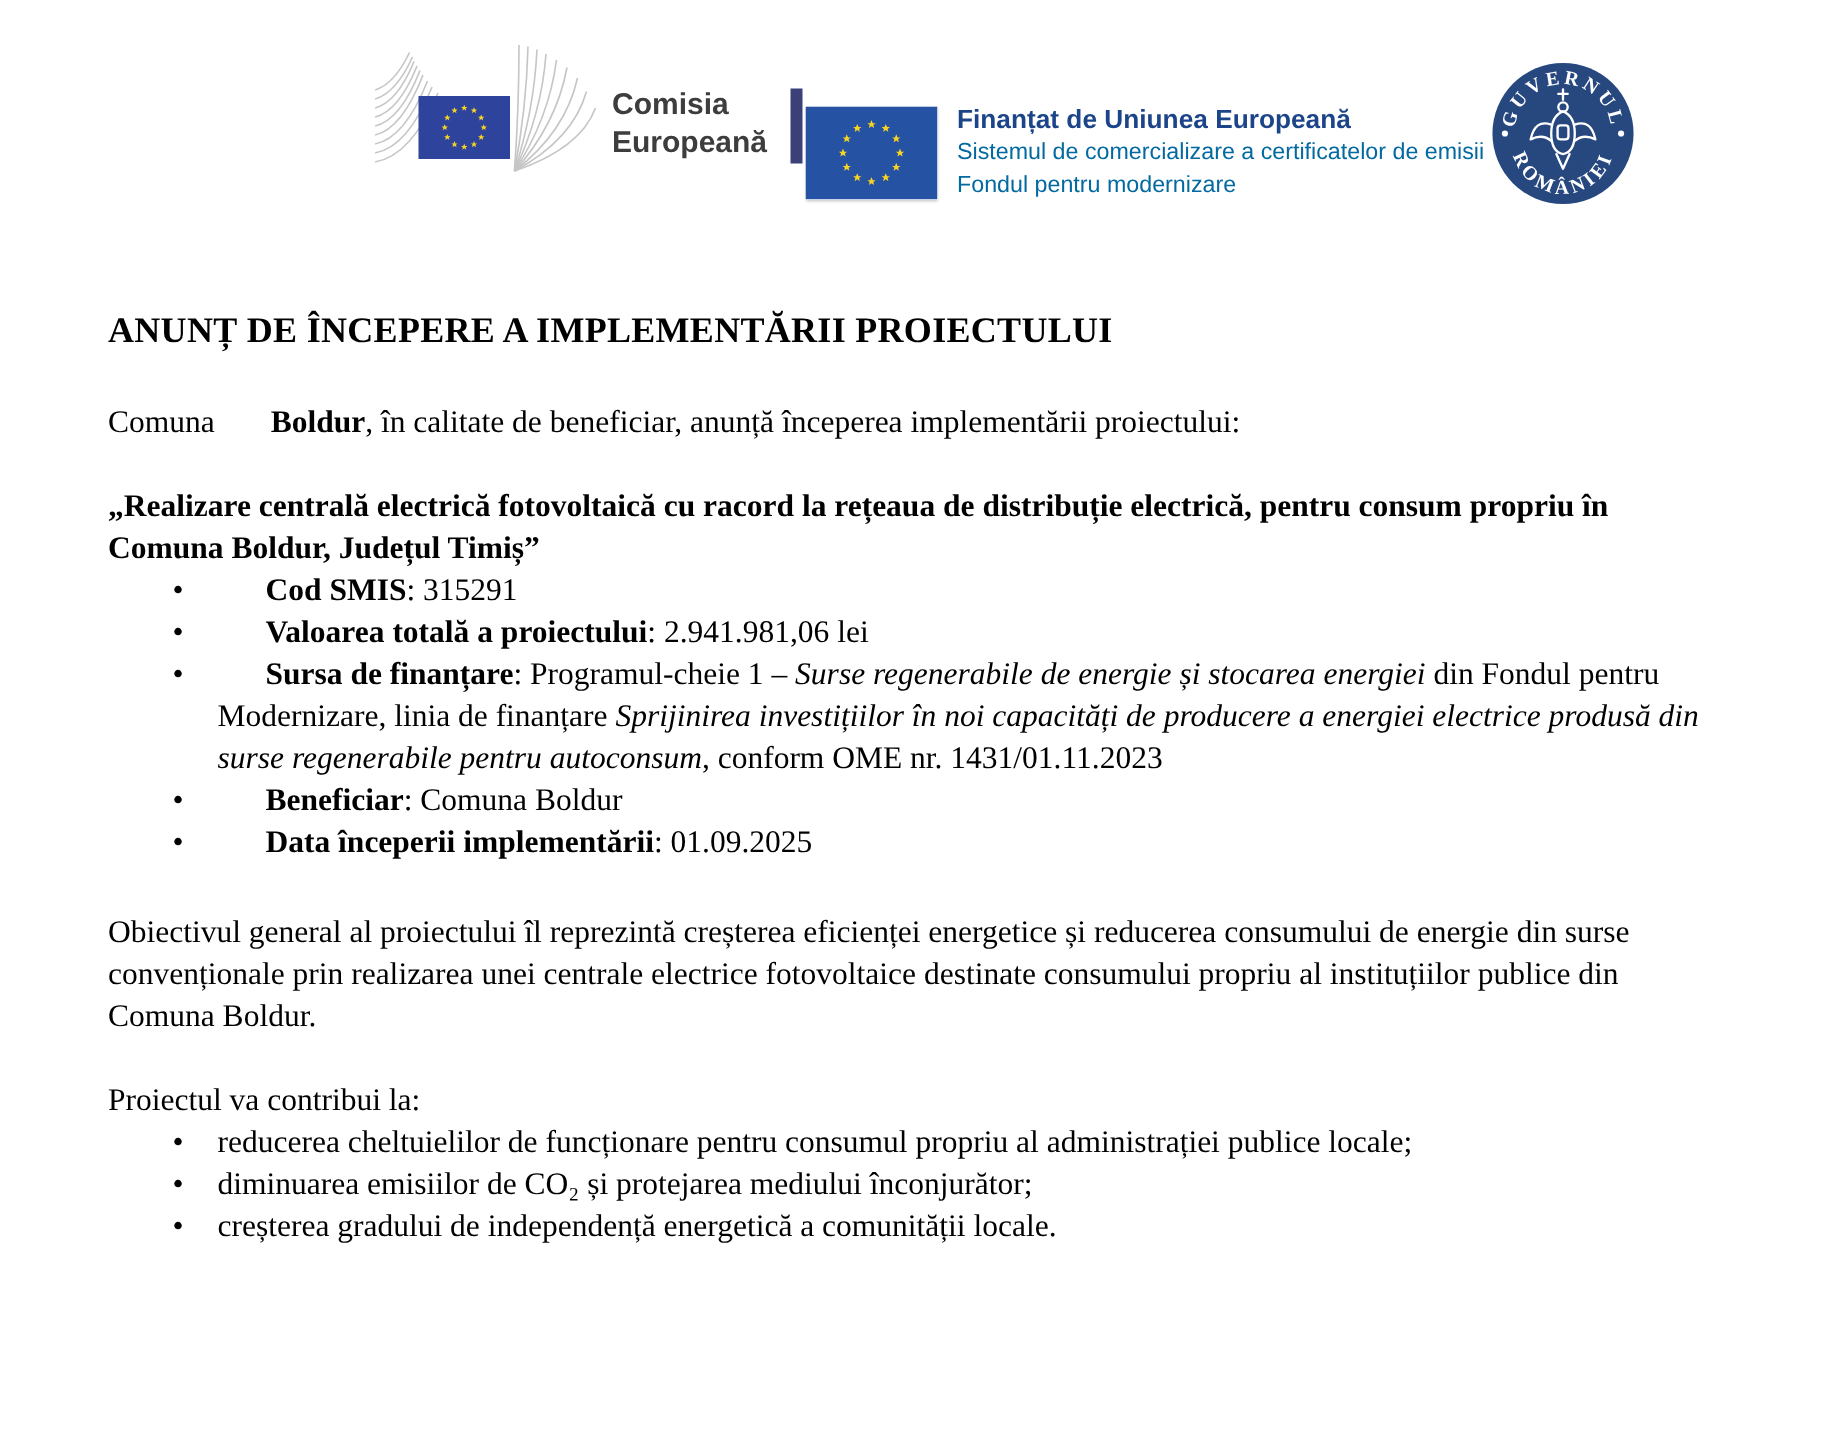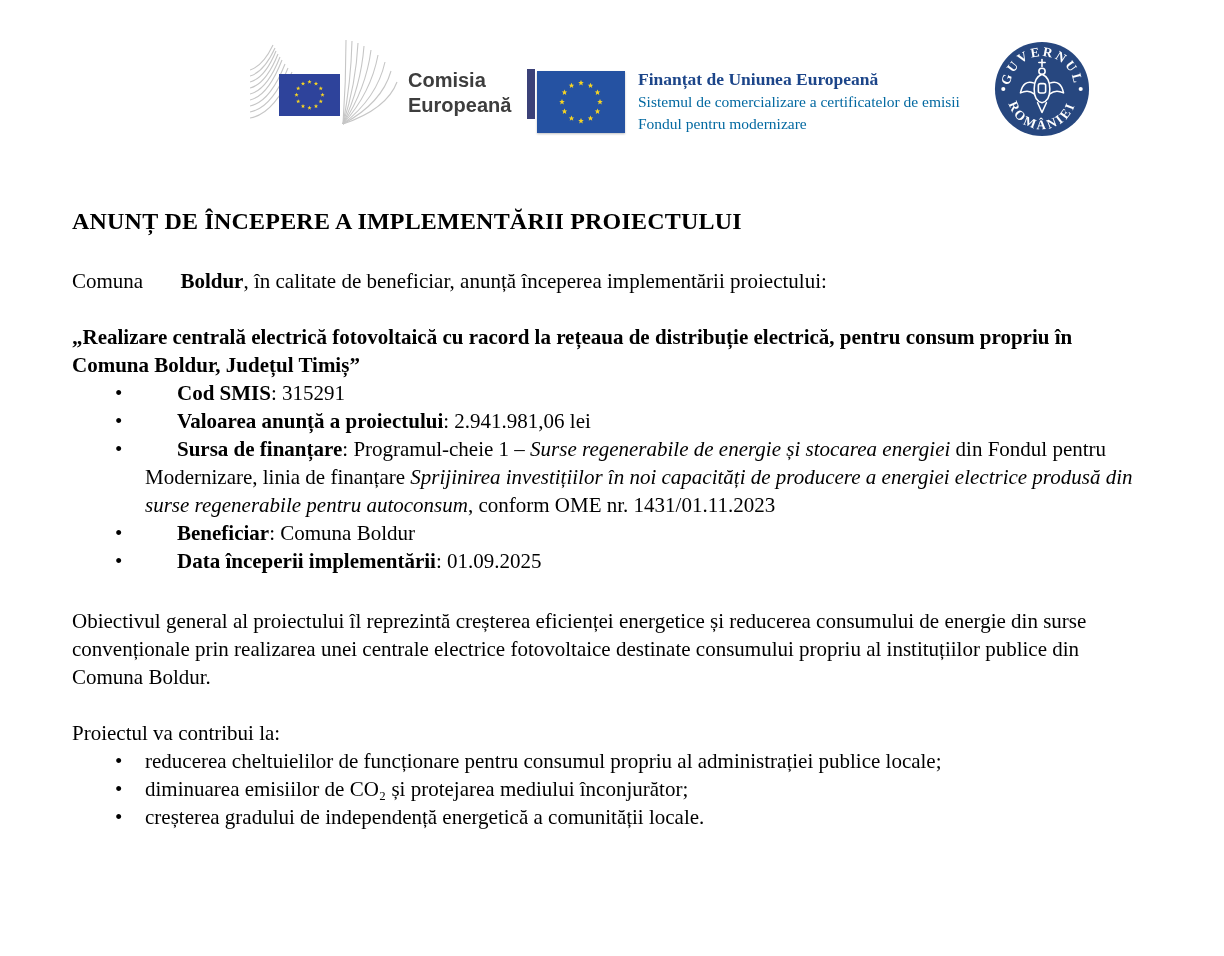--- a/index.html
+++ b/index.html
@@ -14,42 +14,42 @@
     font-family: "Liberation Serif", "DejaVu Serif", serif;
     color: #000000;
     font-size: 21px;
   }
   .page { width: 1224px; height: 956px; position: relative; }
 
   
   .header { position: relative; height: 125px; margin-top: 18px; }
 
   .ec-logo {
-    position: absolute; left: 250px; top: 20px;
+    position: absolute; left: 250px; top: 10px;
     display: flex; align-items: center;
   }
   .ec-graphic { display: block; }
   .ec-text {
     font-family: "Liberation Sans", "DejaVu Sans", sans-serif;
     font-size: 20px; line-height: 25px; font-weight: 600;
     color: #3d3d3d; margin-left: 8px; margin-top: 22px;
   }
   .ec-bar {
     width: 8px; height: 50px; background: #3b4178;
     margin-left: 16px; margin-top: 24px;
   }
 
   .eu-funding {
     position: absolute; left: 537px; top: 53px;
     display: flex; align-items: flex-start;
   }
   .eu-flag { display: block; box-shadow: 0 1px 2px rgba(0,0,0,0.25); }
   .eu-funding-text {
     margin-left: 13px; margin-top: -3px;
-    font-family: Liberation Serif, serif;
+    font-family: Liberation Sans, sans-serif;
   }
   .eu-funding-text .t1 {
     font-size: 17.5px; font-weight: bold; color: #1c4589; line-height: 23px;
   }
   .eu-funding-text .t2 {
     font-size: 15.5px; color: #0369a1; line-height: 21.5px;
   }
 
   .gov-logo { position: absolute; left: 993px; top: 22px; }
 
@@ -191,21 +191,21 @@
 
   <main class="doc">
     <h1 class="doc-title">ANUNȚ DE ÎNCEPERE A IMPLEMENTĂRII PROIECTULUI</h1>
 
     <p class="intro"><span>Comuna </span><span class="seg-bold">Boldur</span><span>, în calitate de beneficiar, anunță începerea implementării proiectului:</span></p>
 
     <p class="project-title">„Realizare centrală electrică fotovoltaică cu racord la rețeaua de distribuție electrică, pentru consum propriu în Comuna Boldur, Județul Timiș”</p>
 
     <ul class="bullet-list details">
         <li><span class="seg-bold">Cod SMIS</span><span>: 315291</span></li>
-        <li><span class="seg-bold">Valoarea anunță a proiectului</span><span>: 2.941.981,06 lei</span></li>
+        <li><span class="seg-bold">Valoarea totală a proiectului</span><span>: 2.941.981,06 lei</span></li>
         <li><span class="seg-bold">Sursa de finanțare</span><span>: Programul-cheie 1 – </span><span class="seg-italic">Surse regenerabile de energie și stocarea energiei</span><span> din Fondul pentru Modernizare, linia de finanțare </span><span class="seg-italic">Sprijinirea investițiilor în noi capacități de producere a energiei electrice produsă din surse regenerabile pentru autoconsum</span><span>, conform OME nr. 1431/01.11.2023</span></li>
         <li><span class="seg-bold">Beneficiar</span><span>: Comuna Boldur</span></li>
         <li><span class="seg-bold">Data începerii implementării</span><span>: 01.09.2025</span></li>
       </ul>
 
     <p class="objective">Obiectivul general al proiectului îl reprezintă creșterea eficienței energetice și reducerea consumului de energie din surse convenționale prin realizarea unei centrale electrice fotovoltaice destinate consumului propriu al instituțiilor publice din Comuna Boldur.</p>
 
     <p class="contrib-intro">Proiectul va contribui la:</p>
 
     <ul class="bullet-list contrib">

